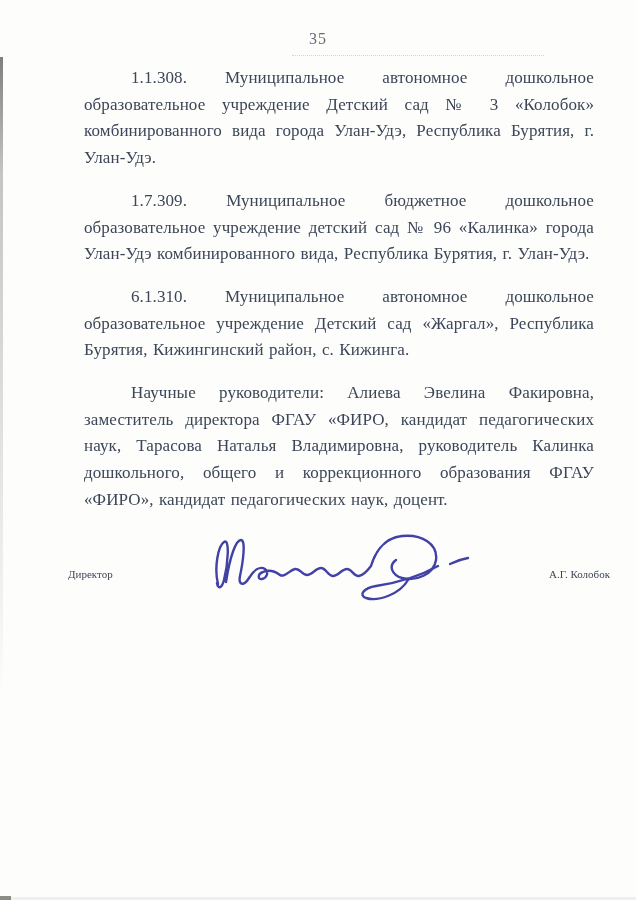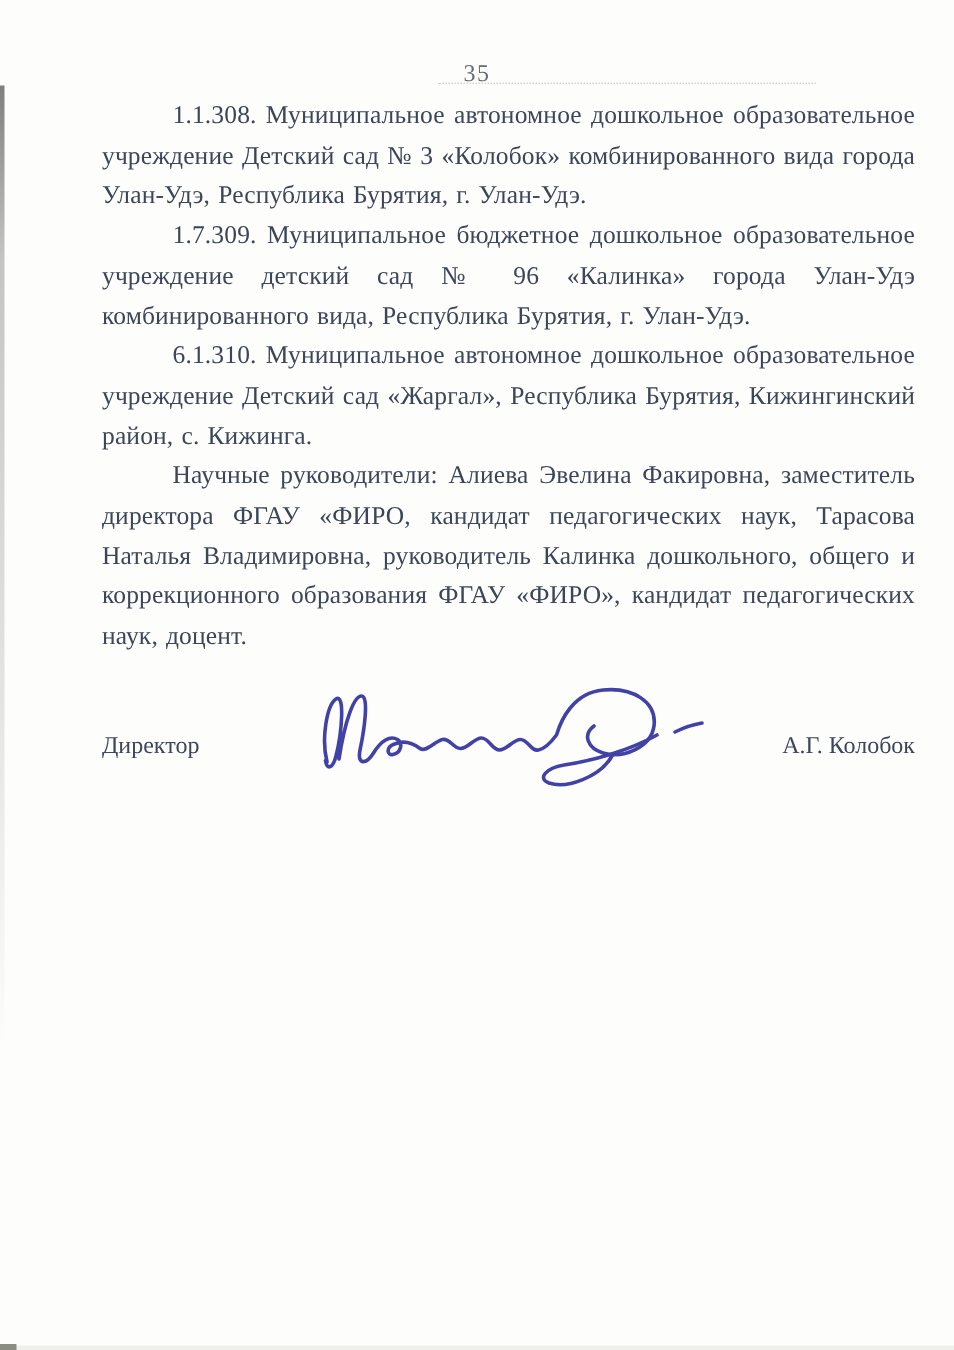--- a/index.html
+++ b/index.html
@@ -5,21 +5,21 @@
   html, body { margin: 0; padding: 0; background: #ffffff; }
   .page {
     position: relative;
     width: 636px;
     height: 900px;
     background: #fdfdfc;
     overflow: hidden;
     font-family: "Liberation Serif", "DejaVu Serif", serif;
     color: #3c4658;
     box-sizing: border-box;
-    padding: 40px 26px 0 68px;
+    padding: 29px 26px 0 68px;
   }
   
   .left-scan-line {
     position: absolute;
     left: 0; top: 57px;
     width: 3px; height: 640px;
     background: linear-gradient(to bottom,
       rgba(105,105,105,0.85) 0%,
       rgba(150,150,150,0.55) 18%,
       rgba(185,185,183,0.45) 55%,
@@ -53,33 +53,33 @@
     
     margin-left: -42px;
   }
   .document-body {
     margin-top: 4px;
     font-size: 17px;
     line-height: 26.7px;
     letter-spacing: 0.1px;
   }
   .para {
-    margin: 0;
+    margin: 16px;
     text-align: justify;
     text-indent: 47px;
     word-spacing: 1px;
   }
   .signature-row {
     position: relative;
     margin-top: 44px;
     height: 32px;
     display: flex;
     align-items: center;
     justify-content: space-between;
-    font-size: 16px;
+    font-size: 11px;
   }
   .signature {
     position: absolute;
     left: 142px;
     top: -30px;
     width: 262px;
     height: 76px;
   }
   .sig-label, .sig-name { white-space: nowrap; }
 </style>

